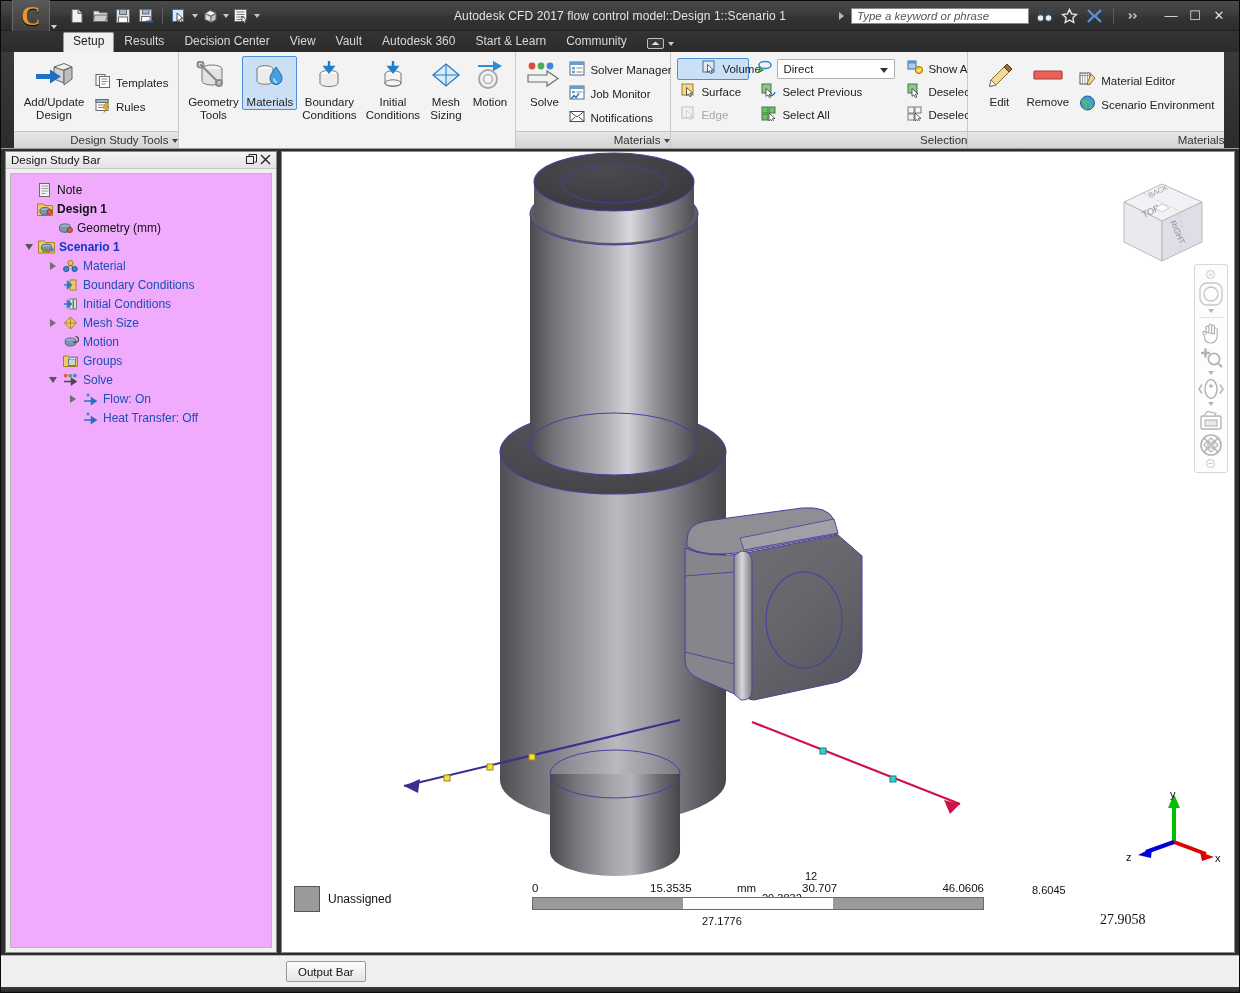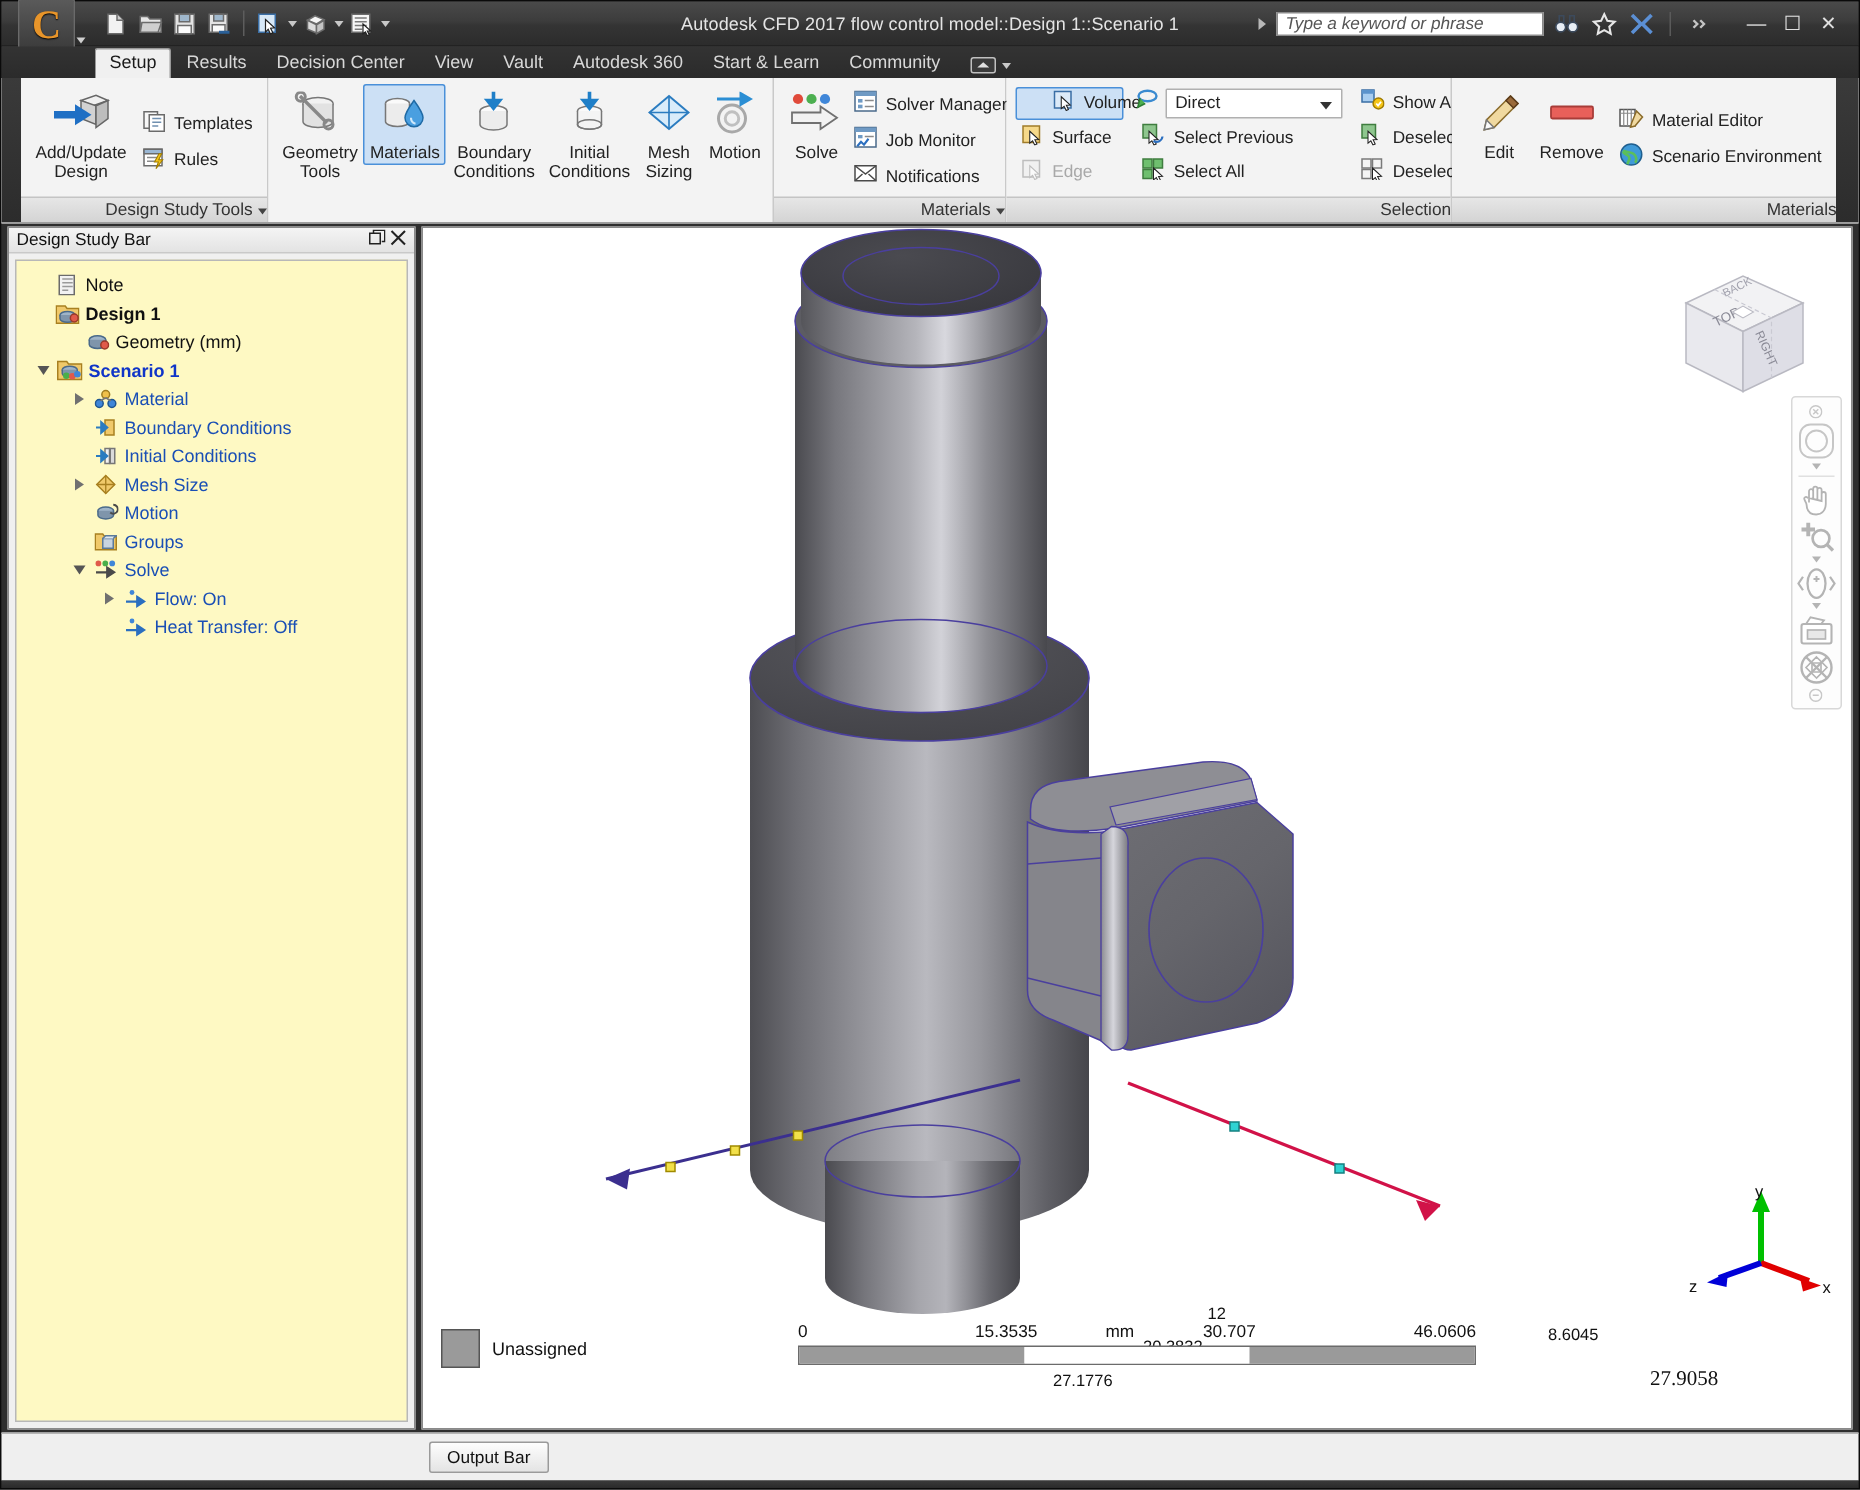--- a/index.html
+++ b/index.html
@@ -233,21 +233,21 @@
     background: linear-gradient(to bottom,#f4f4f4,#e3e3e3);
     display: flex; align-items: center;
     padding: 0 4px 0 5px;
     font-size: 11.5px; color: #111;
     border-bottom: 1px solid #c9c9c9;
   }
   .dsb-title .sp { flex: 1; }
   .dsb-ico { width: 14px; text-align: center; font-size: 11px; color: #222; }
   .dsb-tree {
     flex: 1; margin: 4px;
-    background: #fef9c3;
+    background: #f0abfc;
     border: 1px solid #b8b8b8;
     padding: 6px 4px;
     overflow: hidden;
   }
   .tnode {
     display: flex; align-items: center;
     height: 19px; gap: 4px;
     font-size: 12px;
     white-space: nowrap;
   }

